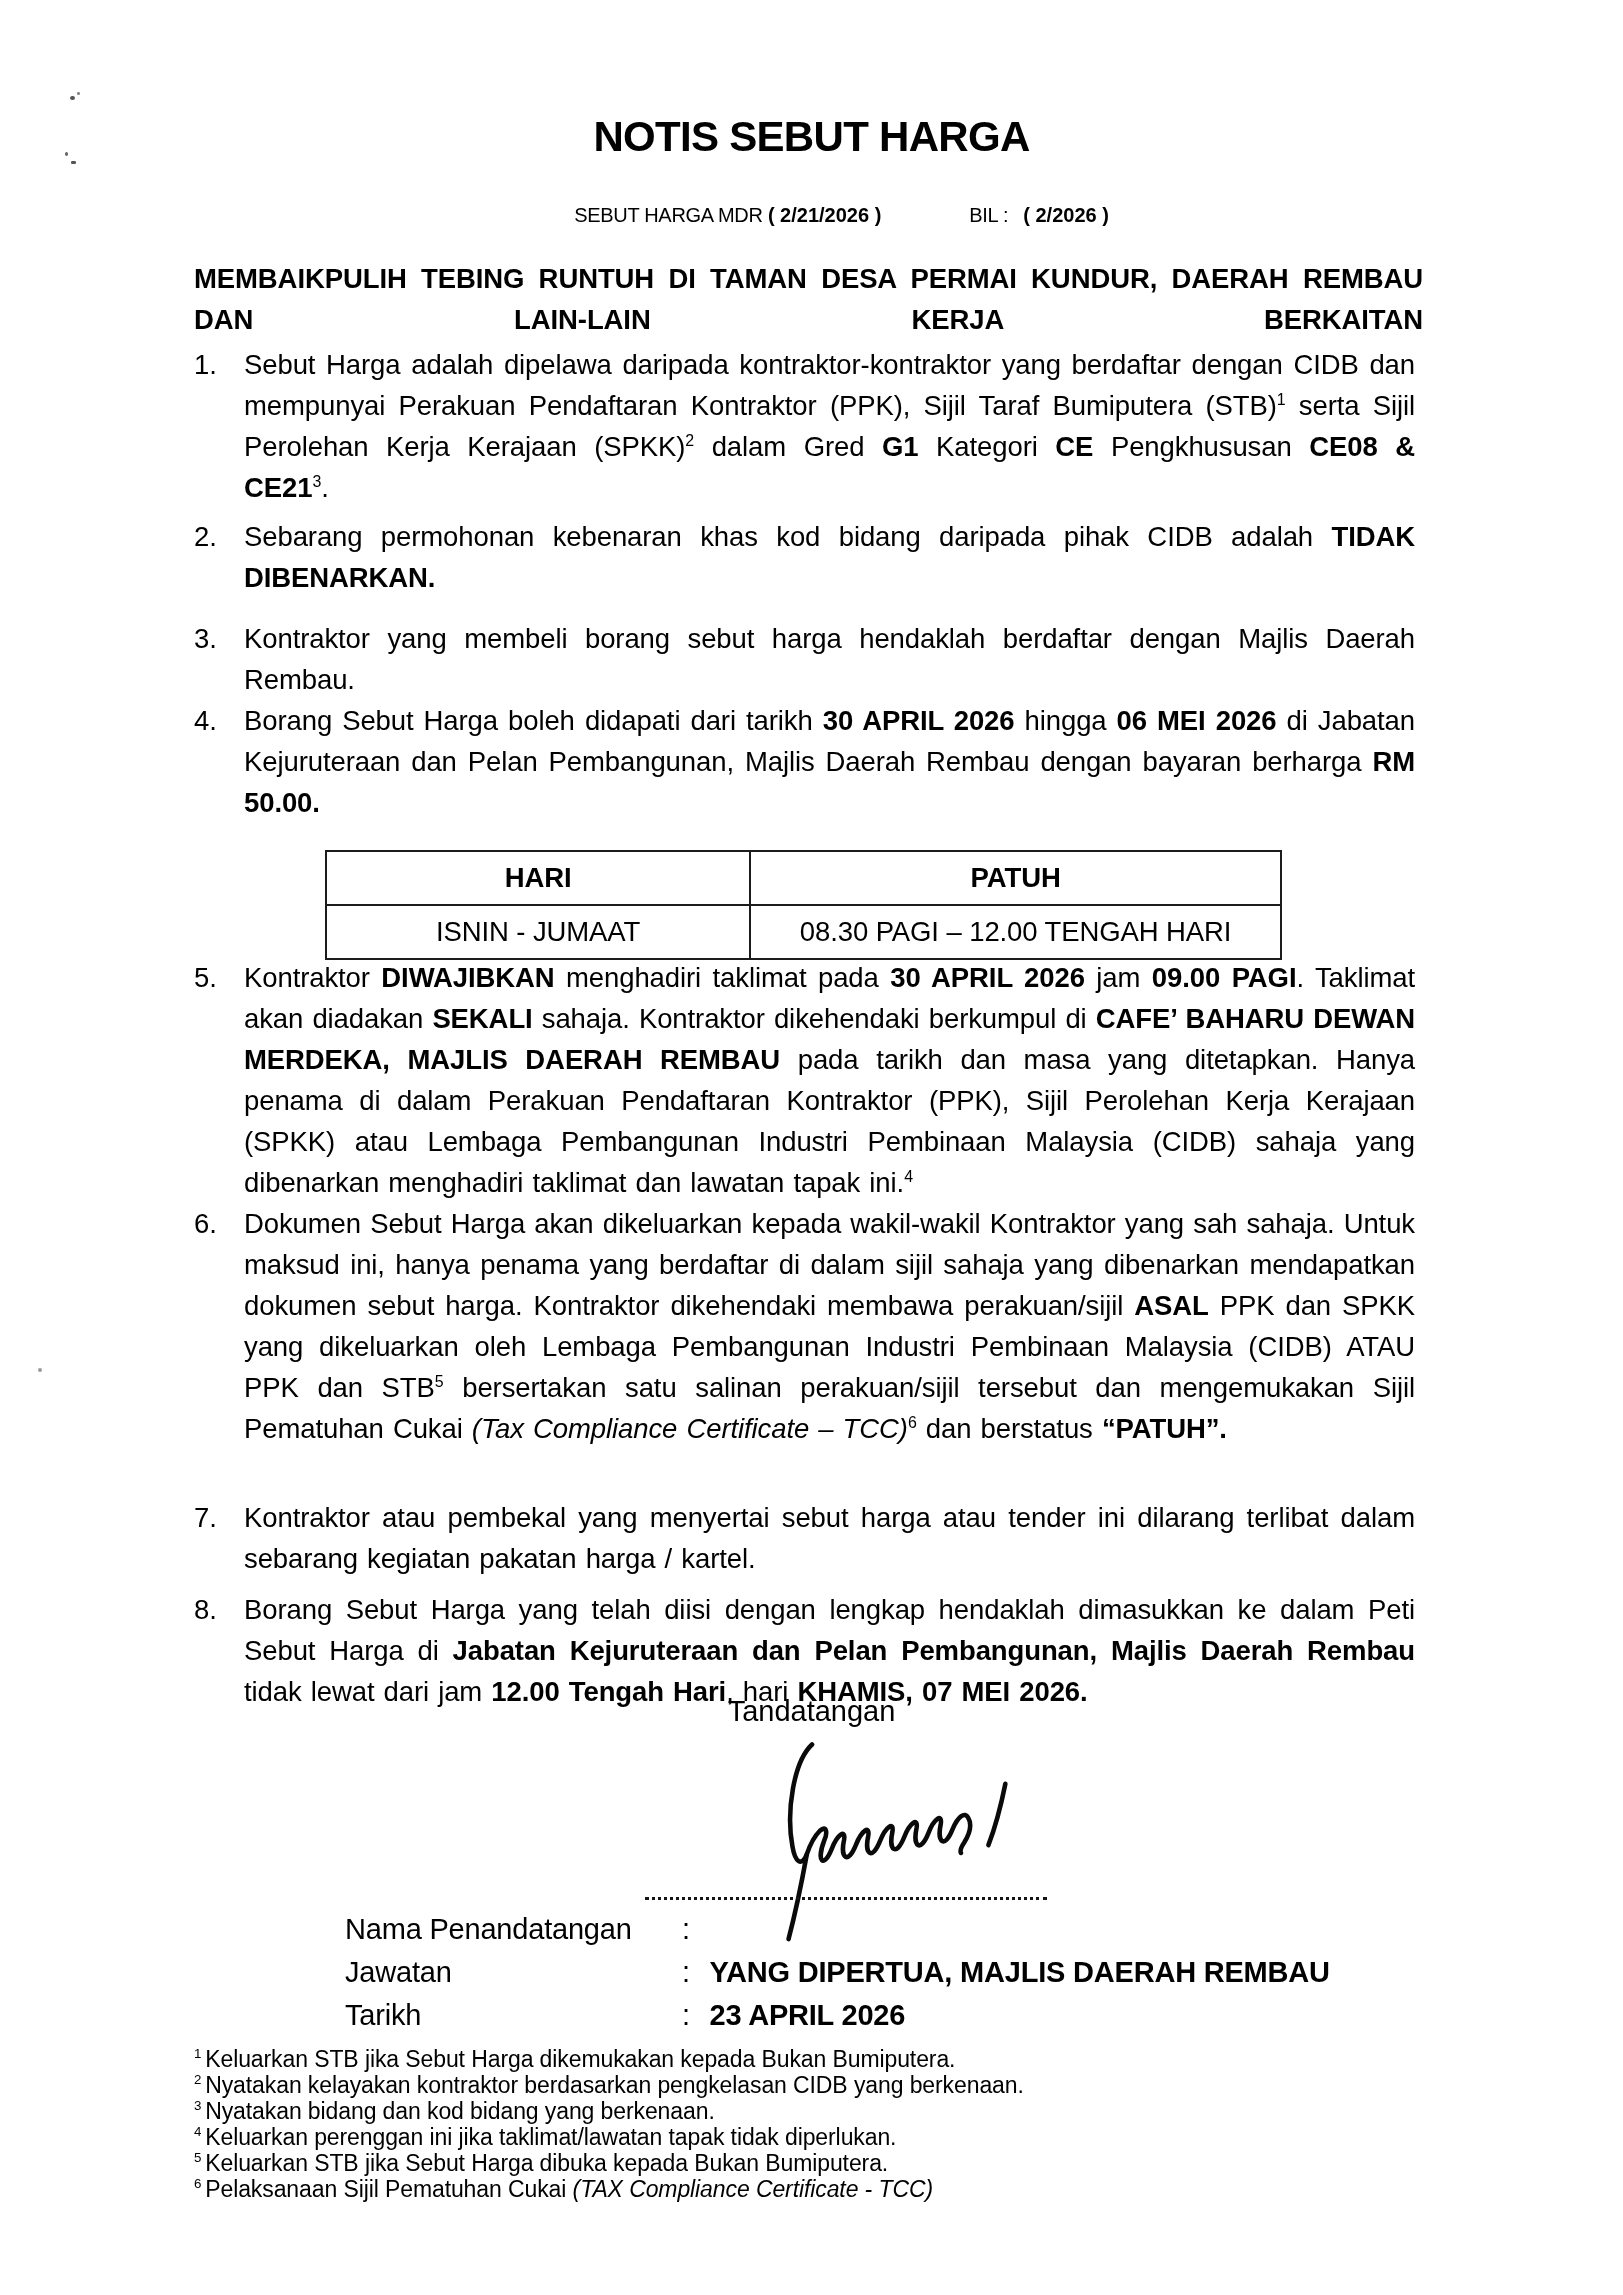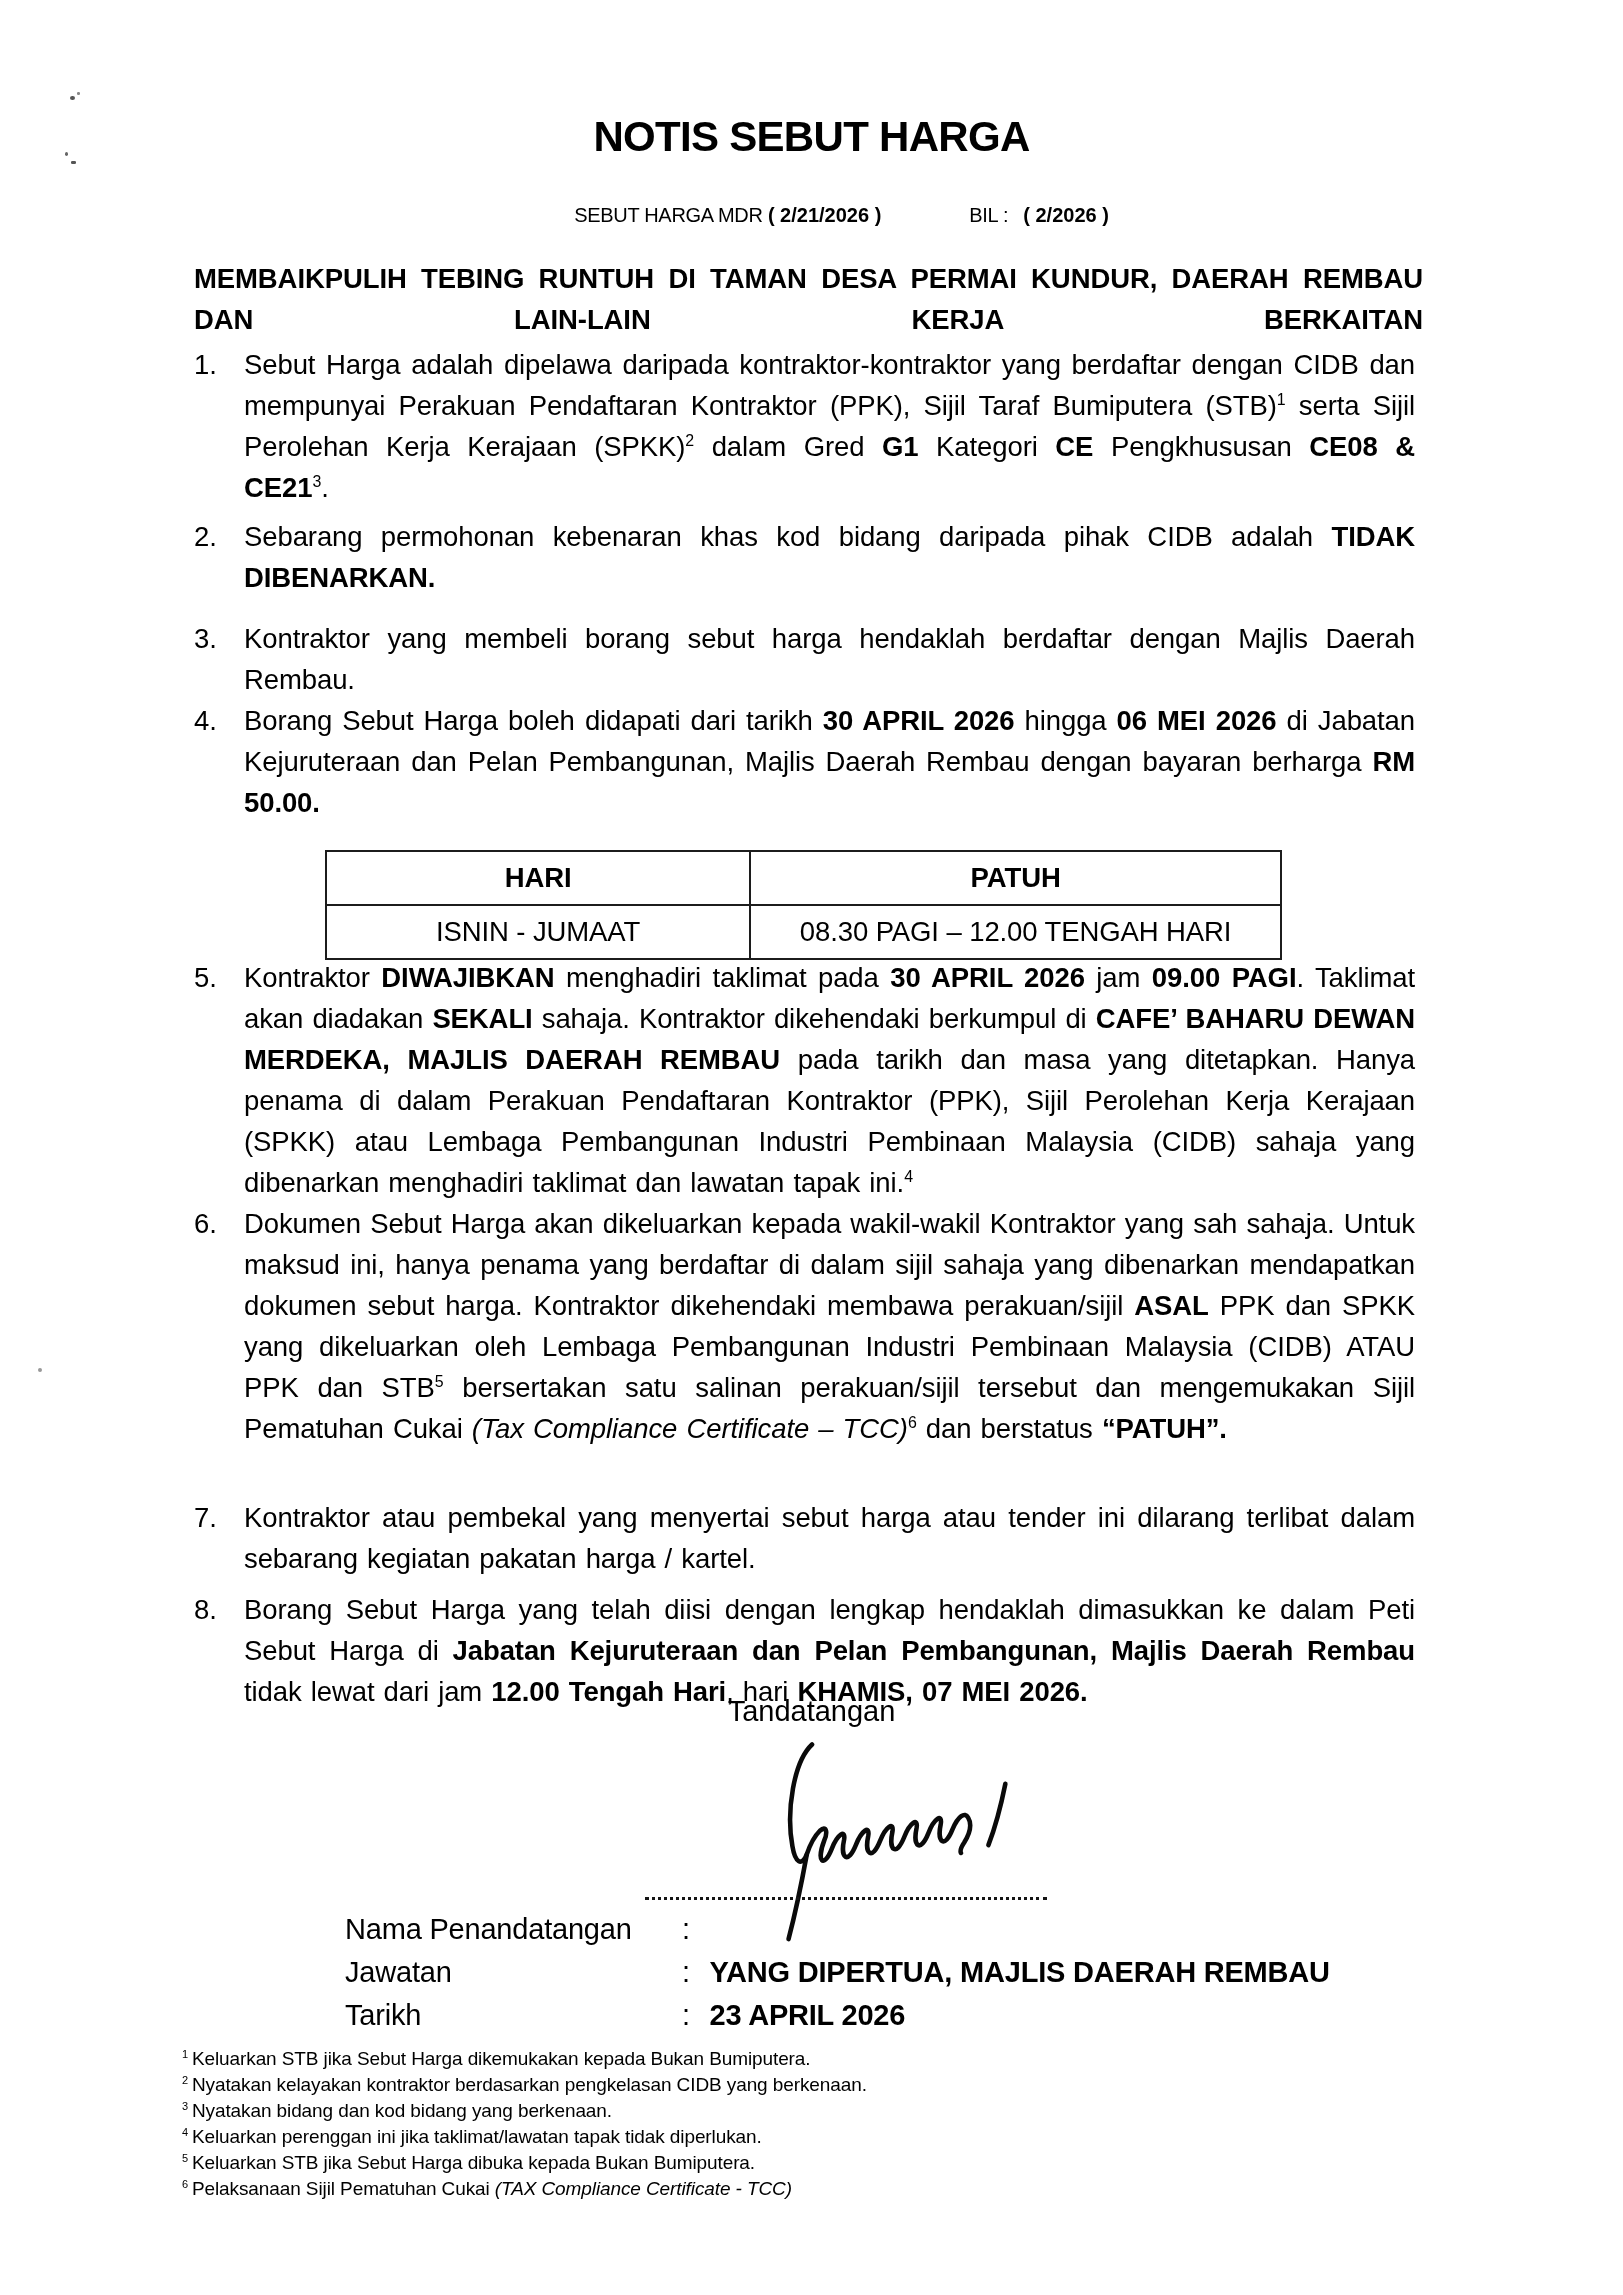--- a/index.html
+++ b/index.html
@@ -56,21 +56,21 @@
   .sig-dotline{
     top:1877px;left:645px;width:402px;height:19.6px;
     border-bottom:3.9px dotted #151515;
   }
   .sig-rows{top:1908px;left:311px;width:1152px;}
   .sig-row{display:flex;font-size:29px;line-height:43px;letter-spacing:-0.2px;margin-left:34px;}
   .sig-row .lbl{width:337px;flex:0 0 337px;}
   .sig-row .sep{width:27.5px;flex:0 0 27.5px;}
   .sig-row .val{font-weight:bold;}
   
-  .footnotes{top:2046px;left:182px;width:1112px;font-size:19px;line-height:26px;letter-spacing:-0.1px;}
+  .footnotes{top:2046px;left:194px;width:1112px;font-size:23px;line-height:26px;letter-spacing:-0.1px;}
   .footnote sup{margin-right:3.9px;}
   
   .speck{position:absolute;background:#555;border-radius:50%;}
 </style>
 </head>
 <body>
 
 <div class="speck" style="left:70px;top:96px;width:4.6px;height:3.9px;"></div>
 <div class="speck" style="left:77px;top:92px;width:2.6px;height:2.6px;background:#888;"></div>
 <div class="speck" style="left:65px;top:152px;width:3.3px;height:3.9px;background:#666;"></div>

